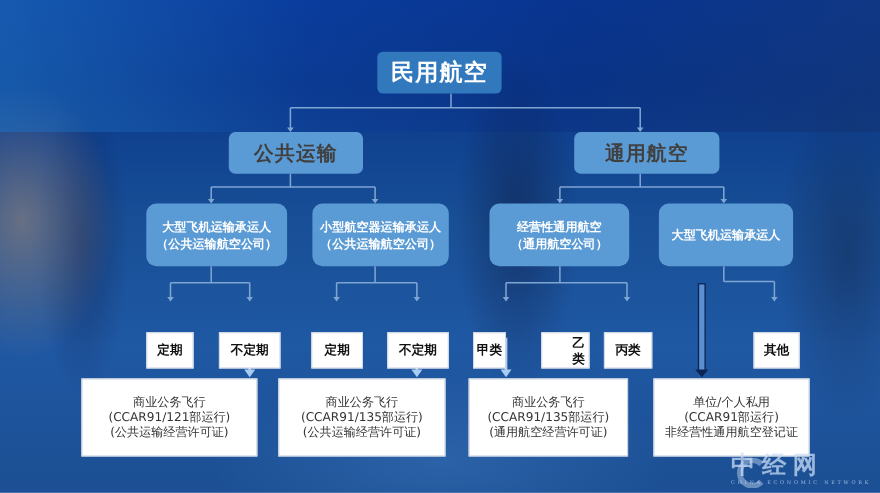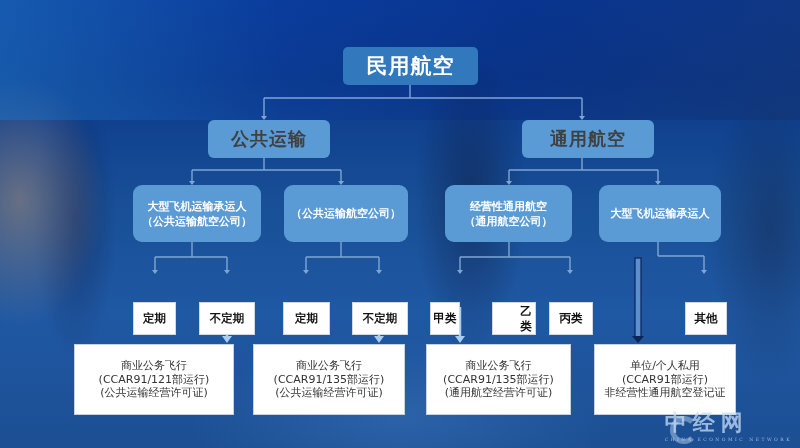--- a/index.html
+++ b/index.html
@@ -19,21 +19,21 @@
     position: absolute; left: 0; top: 0; width: 800px; height: 120px;
     background: linear-gradient(90deg, rgba(30,110,190,0.6) 0%, rgba(10,60,170,0.2) 35%, rgba(5,35,120,0.3) 65%, rgba(20,50,110,0.5) 100%);
   }
   svg.lines { position: absolute; left: 0; top: 0; width: 800px; height: 448px; }
   .node {
     position: absolute;
     display: flex; align-items: center; justify-content: center; flex-direction: column;
     text-align: center;
   }
   .root {
-    left: 343px; top: 47px; width: 135px; height: 38px;
+    left: 343px; top: 47px; width: 113px; height: 38px;
     background: #3278bd; border-radius: 5px;
     color: #fff; font-weight: bold; font-size: 21px; letter-spacing: 1px;
   }
   .l1 {
     top: 120px; height: 38px;
     background: #5b9bd5; border-radius: 6px;
     color: #404040; font-weight: bold; font-size: 18px; letter-spacing: 1px;
   }
   .l2 {
     top: 185px; height: 57px;
@@ -145,20 +145,21 @@
 </div>
 <div class="node l1" style="left:522px; width:132px;">
   <span>通用航空</span>
 </div>
 
 <div class="node l2" style="left:133px; width:128px;">
   <span>大型飞机运输承运人</span>
   <span>（公共运输航空公司）</span>
 </div>
 <div class="node l2" style="left:284px; width:124px;">
+  <span>小型航空器运输承运人</span>
   <span>（公共运输航空公司）</span>
 </div>
 <div class="node l2" style="left:445px; width:127px;">
   <span>经营性通用航空</span>
   <span>（通用航空公司）</span>
 </div>
 <div class="node l2" style="left:599px; width:122px;">
   <span>大型飞机运输承运人</span>
 </div>
 

